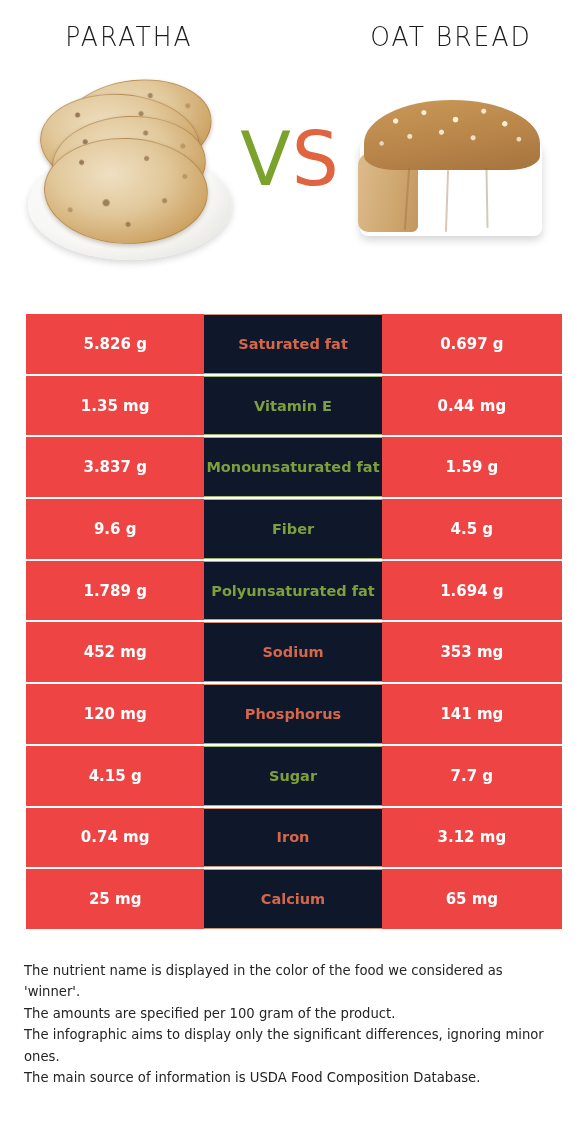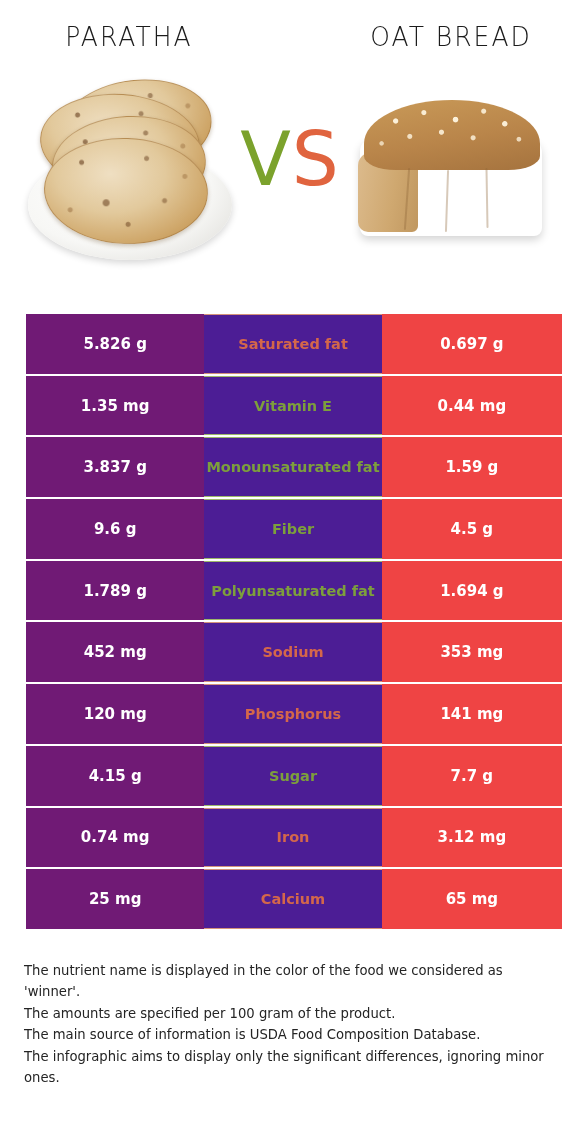--- a/index.html
+++ b/index.html
@@ -170,32 +170,32 @@
     display: flex;
     align-items: center;
     justify-content: center;
     font-size: 15px;
     font-weight: 600;
     font-family: "DejaVu Sans", sans-serif;
     box-sizing: border-box;
   }
   .cell-left {
     width: 181px;
-    background: #701a75;
+    background: #ef4444;
     color: #ffffff;
     margin-left: 8px;
   }
   .cell-right {
     width: 183px;
     background: #ef4444;
     color: #ffffff;
   }
   .cell-mid {
     width: 180px;
-    background: #4c1d95;
+    background: #0f172a;
     font-size: 14.5px;
     font-weight: 700;
     border-top: 1px solid transparent;
     border-bottom: 1px solid transparent;
   }
   .cell-mid.win-green {
     color: #7D9F3C;
     border-top-color: #9db86a;
     border-bottom-color: #9db86a;
   }
@@ -305,15 +305,15 @@
     <div class="row">
       <div class="cell cell-left">25 mg</div>
       <div class="cell cell-mid win-red">Calcium</div>
       <div class="cell cell-right">65 mg</div>
     </div>
   </div>
 
 <div class="footer">
   <div>The nutrient name is displayed in the color of the food we considered as 'winner'.</div>
   <div>The amounts are specified per 100 gram of the product.</div>
+  <div>The infographic aims to display only the significant differences, ignoring minor ones.</div>
   <div>The main source of information is USDA Food Composition Database.</div>
-  <div>The infographic aims to display only the significant differences, ignoring minor ones.</div>
 </div>
 
 </body></html>

